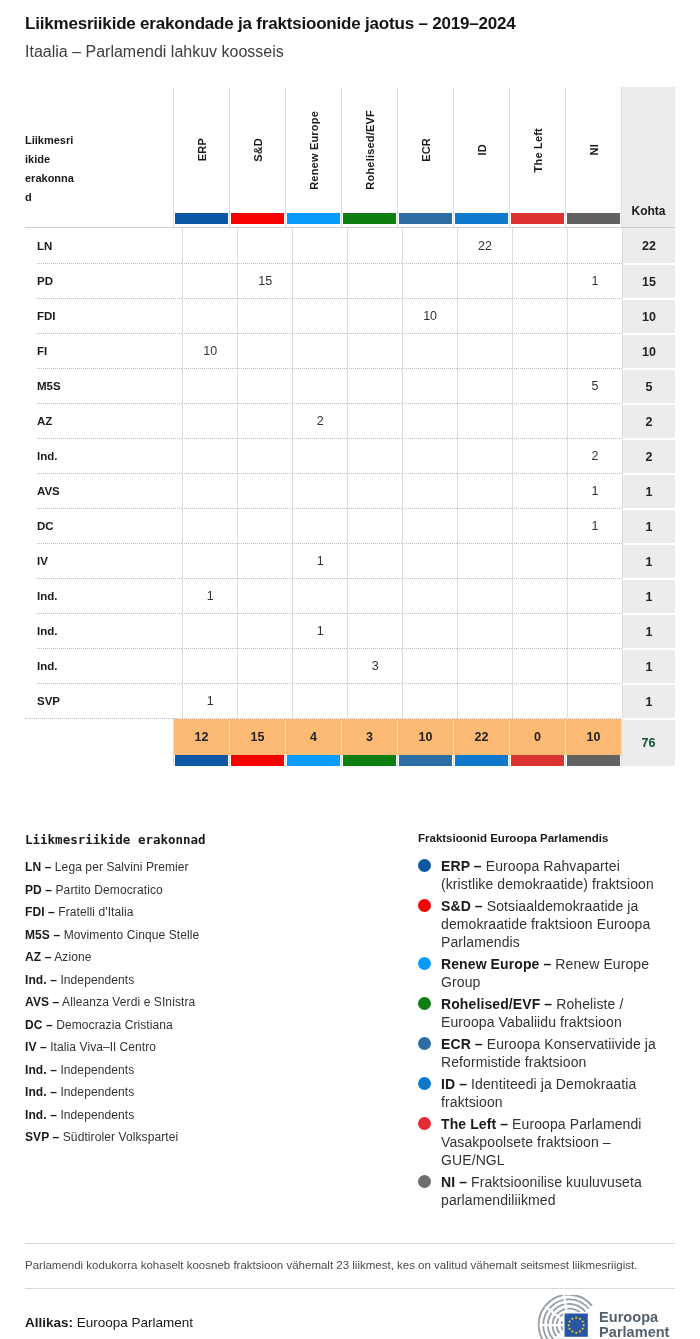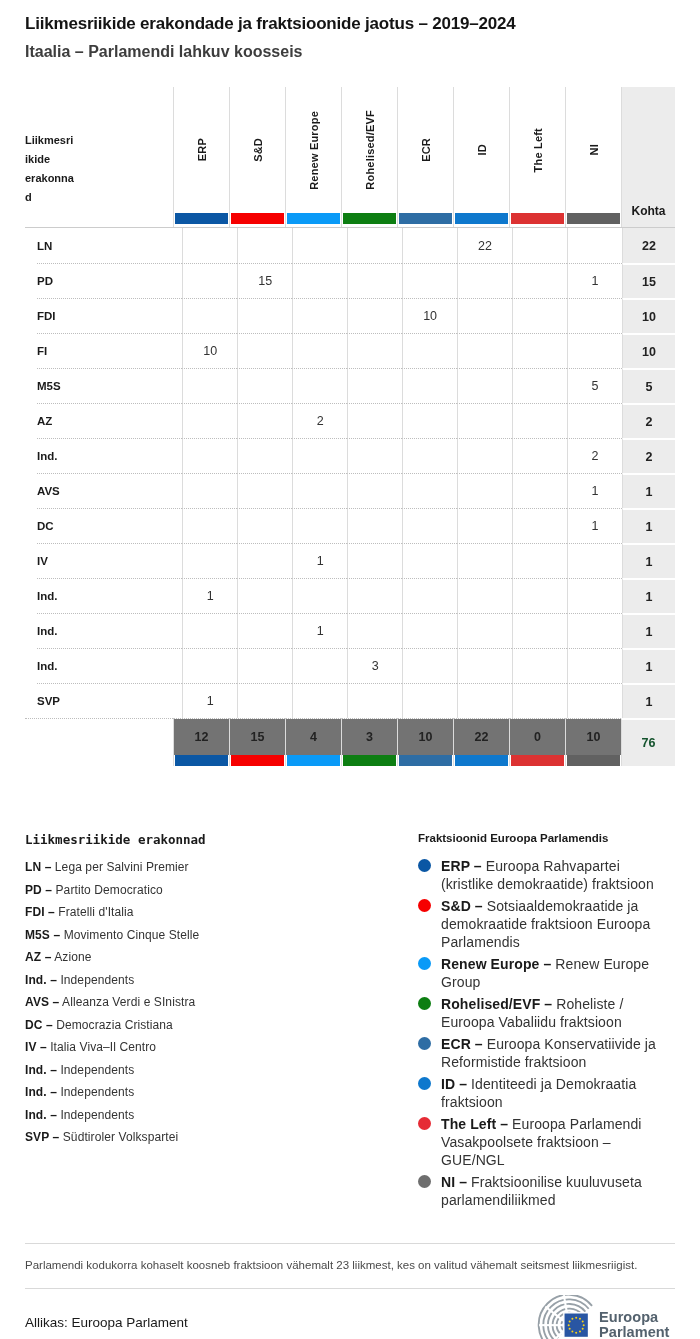--- a/index.html
+++ b/index.html
@@ -3,21 +3,21 @@
 <meta charset="utf-8">
 <style>
   html,body{margin:0;padding:0;background:#fff;}
   .page{
     position:relative;width:700px;height:1339px;overflow:hidden;background:#fff;
     font-family:"Liberation Sans",sans-serif;color:#1a1a1a;
   }
   
   .hdr{padding:14px 25px 0 25px;}
   .title{margin:0;font-size:17px;font-weight:700;letter-spacing:-0.2px;color:#141414;}
-  .subtitle{margin:9px 0 0 0;font-size:16px;font-weight:700;color:#3d3d3d;}
+  .subtitle{margin:9px 0 0 0;font-size:16px;font-weight:400;color:#3d3d3d;}
 
   
   .tablewrap{margin:26px 25px 0 25px;width:650px;}
   .t-row{display:flex;align-items:stretch;}
   .cell{box-sizing:border-box;position:relative;}
   .lcell{width:148px;}
   .gcell{width:56px;border-left:1px solid #dcdcdc;}
   .scell{width:54px;border-left:1px solid #dcdcdc;background:#ececec;}
   
   .t-row.head{height:140px;}
@@ -37,21 +37,21 @@
   .t-row.data .lcell{display:flex;align-items:center;font-size:11.5px;font-weight:700;}
   .t-row.data .gcell,.t-row.data .scell{display:flex;align-items:center;justify-content:center;}
   .t-row.data .gcell{font-size:12.5px;color:#333;}
   .t-row.data .scell{font-size:12.5px;font-weight:700;color:#222;}
   .t-row.data.bt .lcell,.t-row.data.bt .gcell{border-top:1px dotted #bdbdbd;}
   .t-row.data.bt .scell{border-top:2px solid #fff;}
   
   .t-row.total{height:48px;}
   .t-row.total .lcell{border-top:1px dotted #bdbdbd;}
   .t-row.total .gcell{border-top:1px dotted #bdbdbd;display:flex;flex-direction:column;}
-  .tnum{height:37px;background:#737373;display:flex;align-items:center;justify-content:center;
+  .tnum{height:37px;background:#fdba74;display:flex;align-items:center;justify-content:center;
         font-size:12.5px;font-weight:700;color:#222;}
   .tbar{height:11px;margin:0 1px;}
   .t-row.total .scell{border-top:2px solid #fff;display:flex;align-items:center;justify-content:center;
         font-size:12.5px;font-weight:700;color:#14532d;}
 
   
   .legends{display:flex;margin:66px 25px 0 25px;}
   .leg-left{width:393px;}
   .leg-right{width:257px;}
   .leg-left h3{margin:0 0 13px 0;font-family:"DejaVu Sans Mono","Liberation Mono",monospace;
@@ -64,21 +64,21 @@
   .dot{width:13px;height:13px;border-radius:50%;flex:0 0 13px;margin:2px 10px 0 0;}
   .leg-right p{margin:0;width:232px;font-size:14px;line-height:18px;color:#333;letter-spacing:0.1px;}
   .leg-right p b{color:#1a1a1a;}
 
   
   .rule{border:none;border-top:1px solid #d9d9d9;margin:30px 25px 0 25px;}
   .footnote{margin:12px 25px 0 25px;max-width:620px;font-size:11.5px;line-height:18px;color:#4a4a4a;}
   .rule2{border:none;border-top:1px solid #d9d9d9;margin:14px 25px 0 25px;}
   .sourcebar{display:flex;align-items:center;justify-content:space-between;margin:6px 25px 0 25px;}
   .source{font-size:13.5px;color:#1a1a1a;}
-  .source b{font-weight:400;}
+  .source b{font-weight:700;}
   .logo{display:flex;align-items:center;}
 </style>
 </head>
 <body>
 
 <div class="page">
 
   <div class="hdr">
     <h1 class="title">Liikmesriikide erakondade ja fraktsioonide jaotus – 2019–2024</h1>
     <h2 class="subtitle">Itaalia – Parlamendi lahkuv koosseis</h2>

